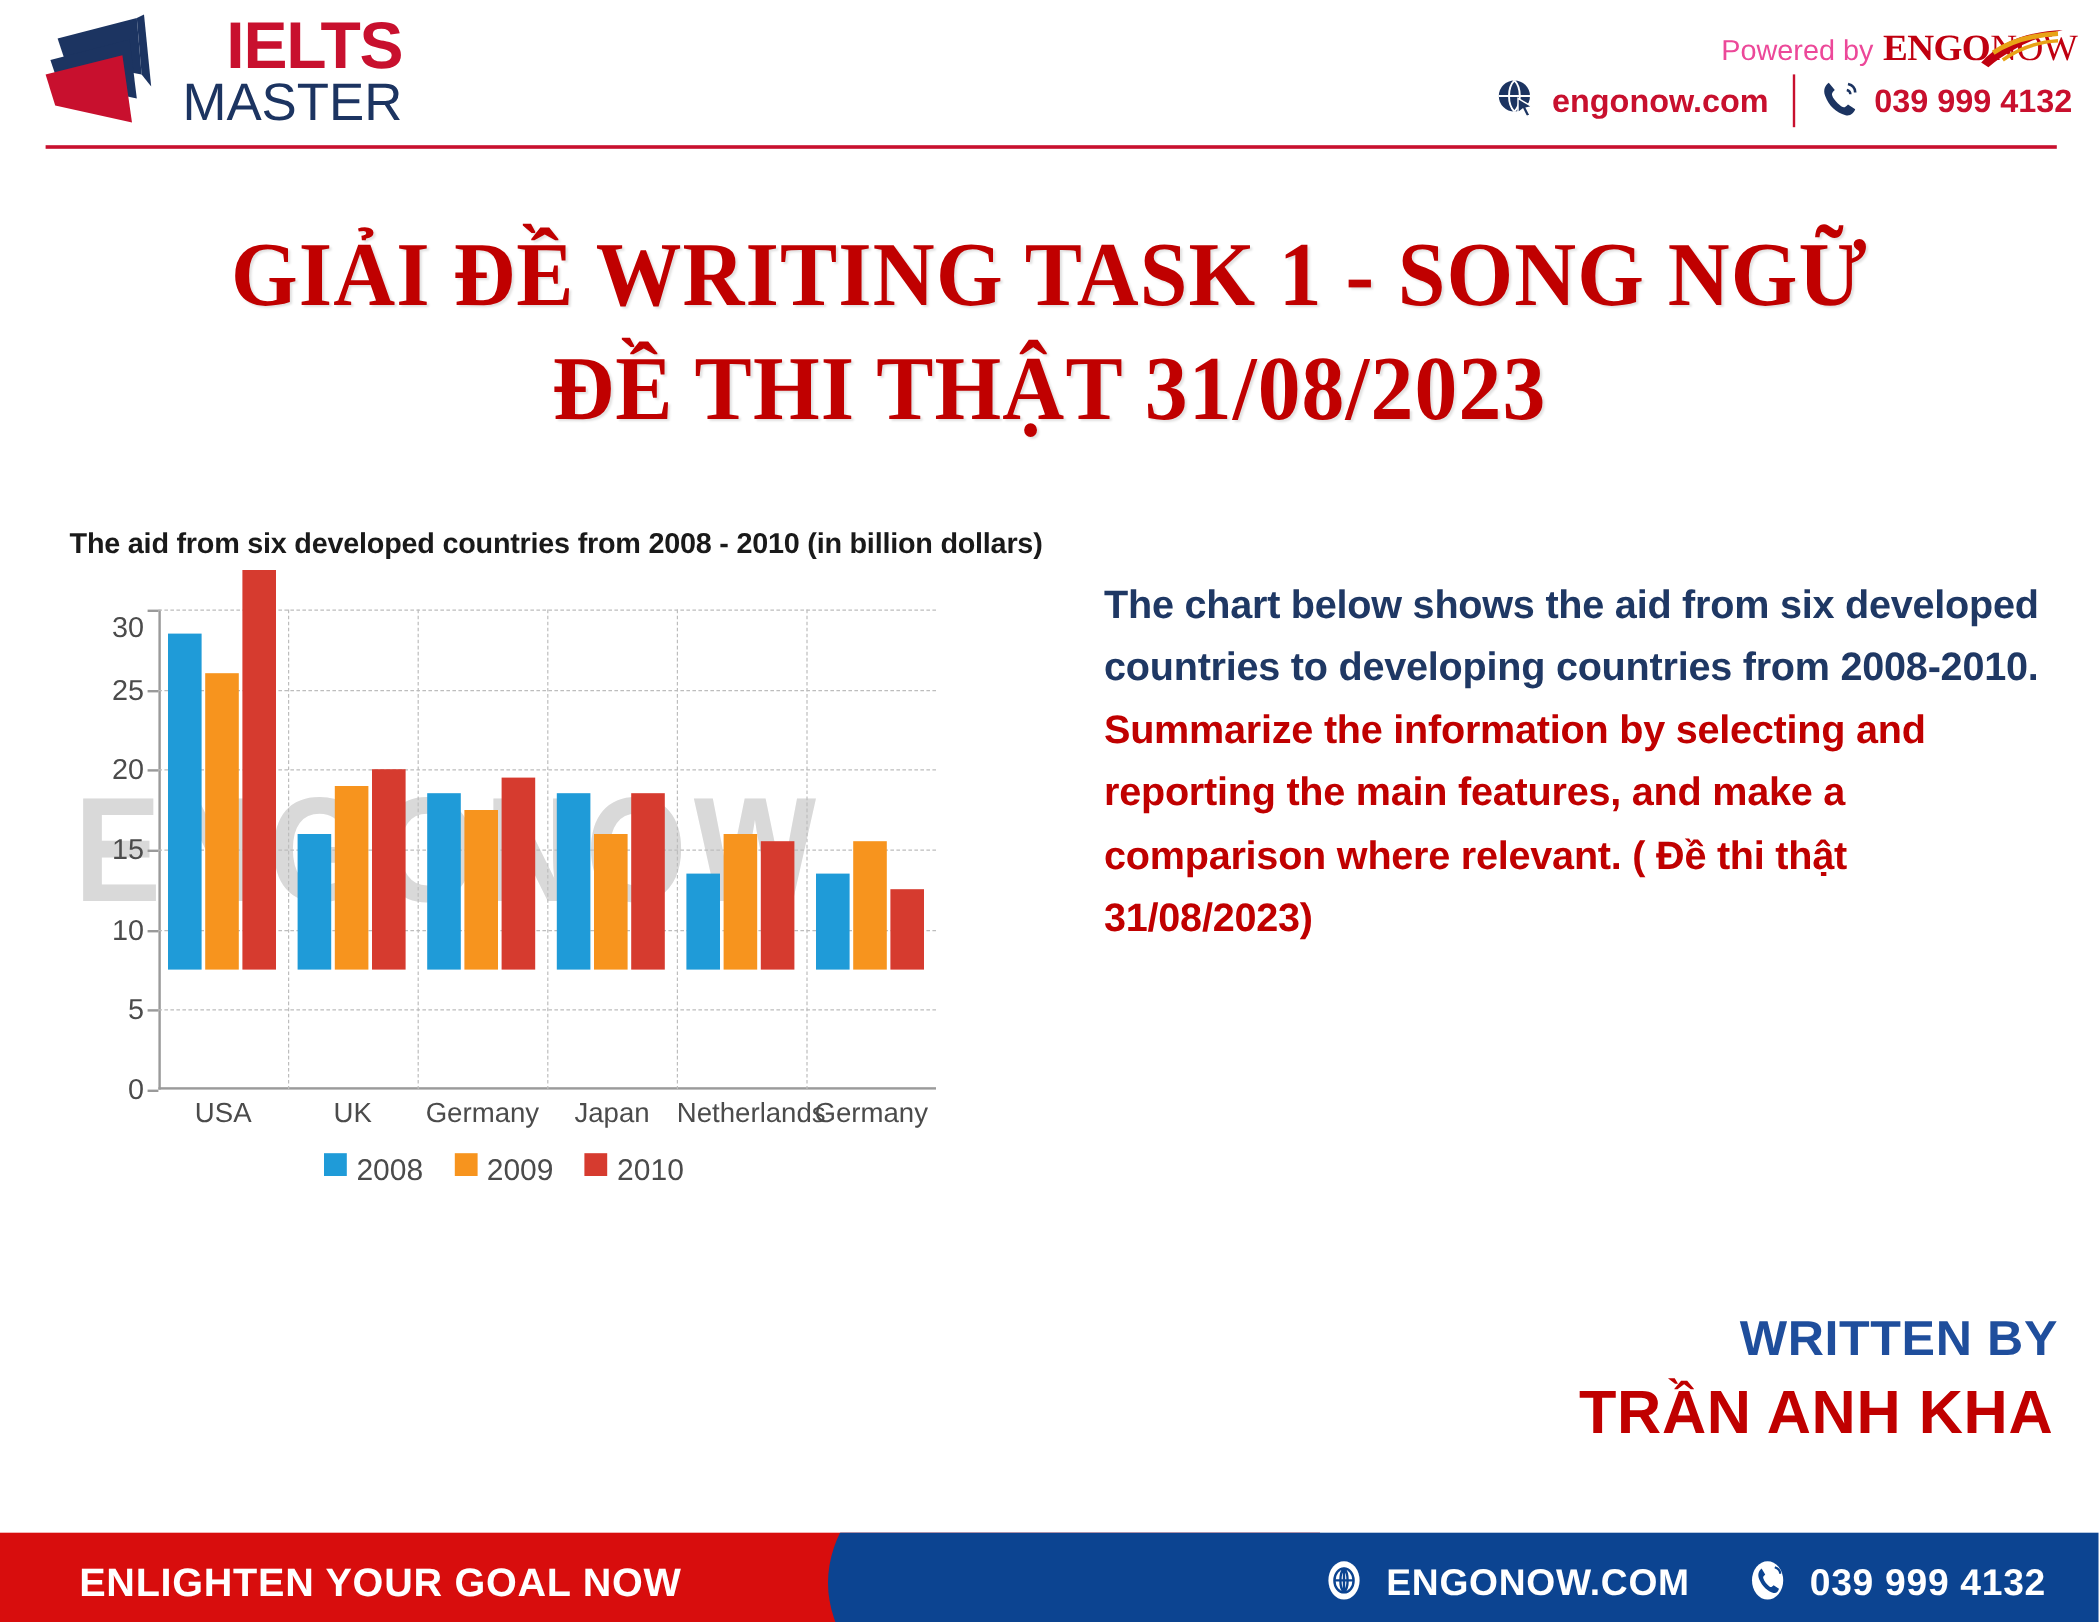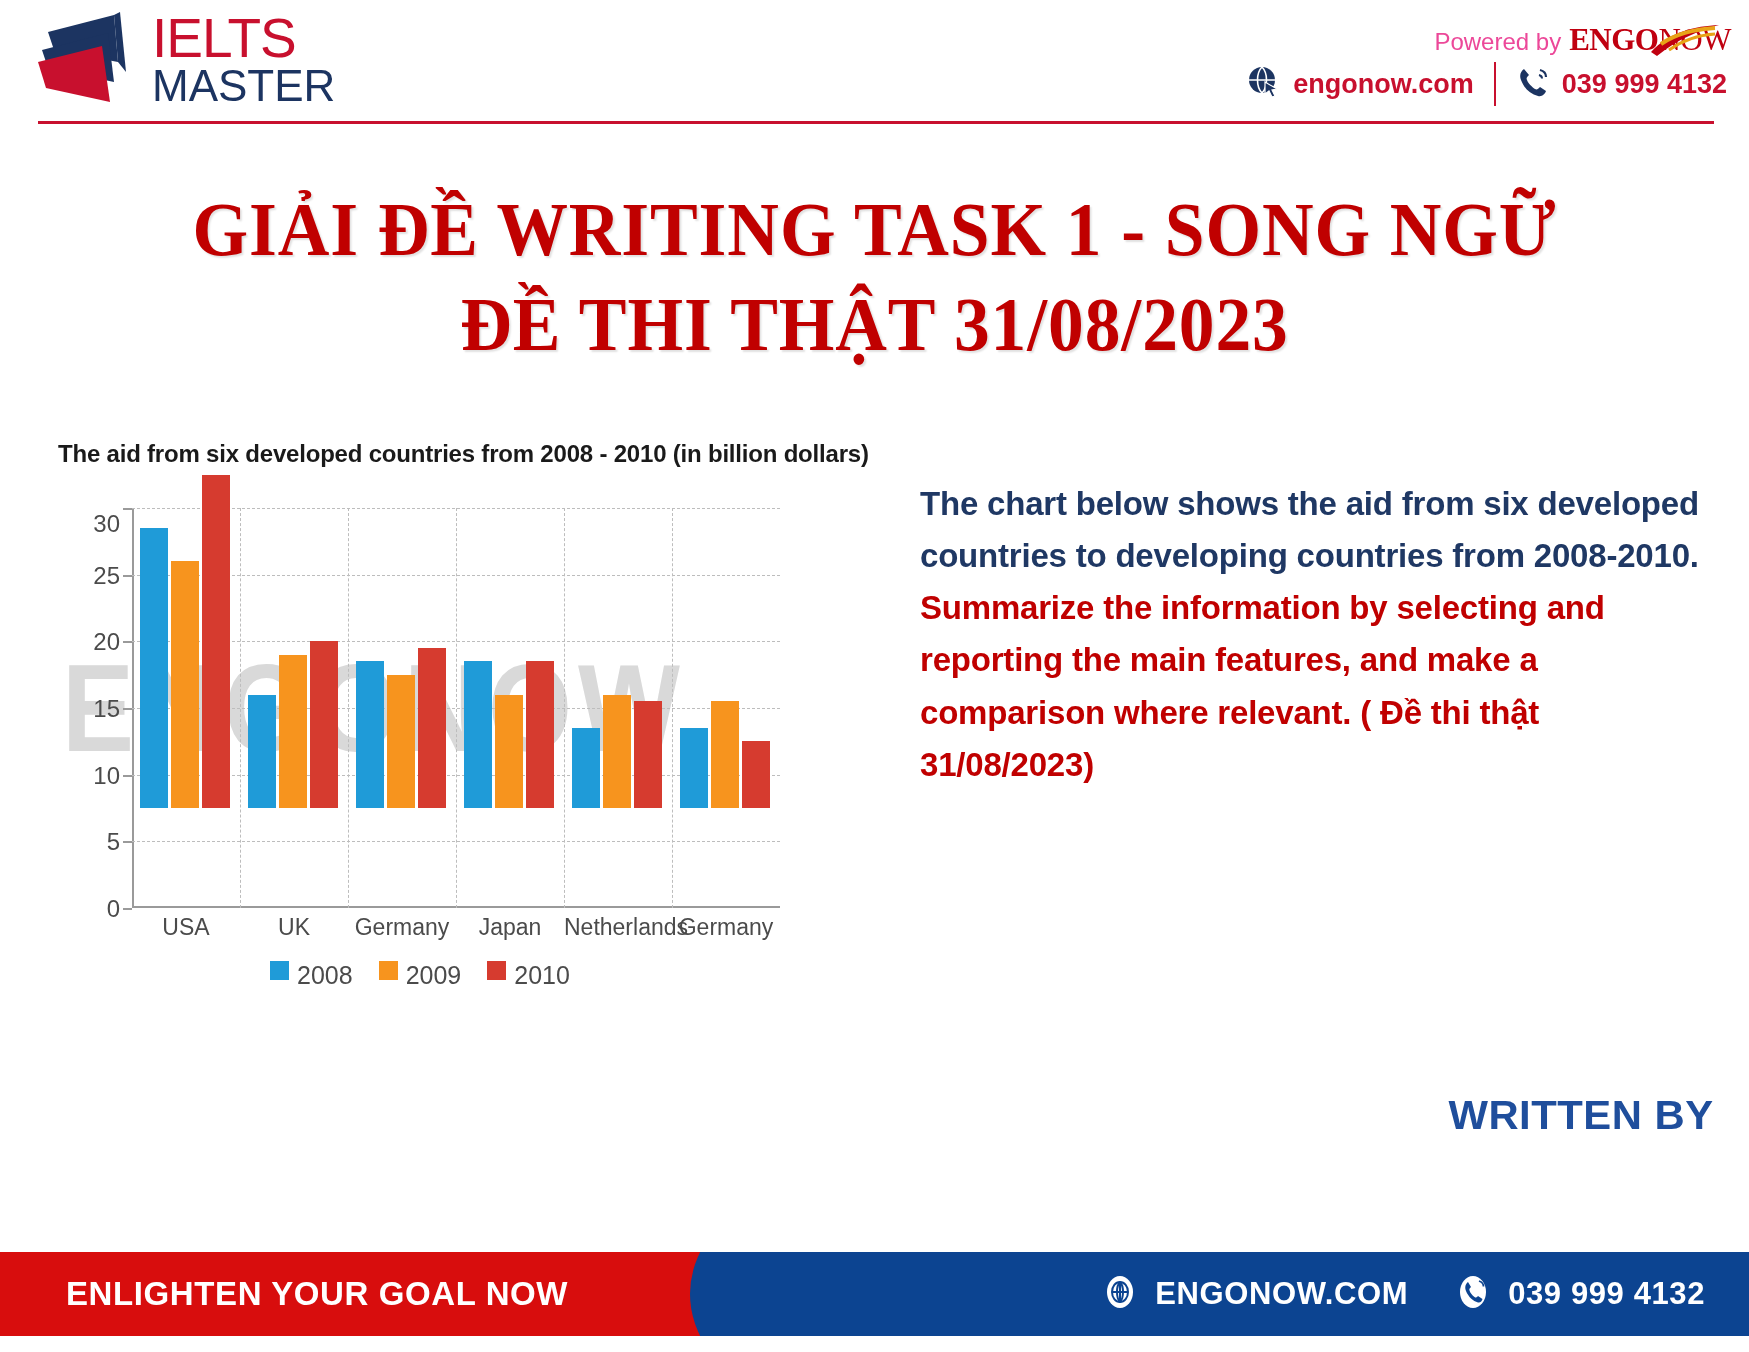--- a/index.html
+++ b/index.html
@@ -9,21 +9,21 @@
     background: #ffffff;
     position: relative;
     overflow: hidden;
   }
 
   
   .header { position: absolute; left: 0; top: 0; width: 1749px; height: 124px; }
   .logo-wrap { position: absolute; left: 36px; top: 10px; display: flex; align-items: center; }
   .logo-mark { width: 110px; height: 100px; position: relative; flex: none; }
   .logo-text { margin-left: 6px; line-height: 0.94; }
-  .logo-ielts { font-size: 55px; font-weight: normal; letter-spacing: -1px; }
+  .logo-ielts { font-size: 55px; font-weight: bold; letter-spacing: -1px; text-align: right; }
   .logo-ielts .l1 { color: #c8102e; }
   .logo-master { font-size: 44px; font-weight: normal; color: #1c3461; letter-spacing: 0px; }
 
   .powered { position: absolute; right: 18px; top: 22px; display: flex; align-items: baseline; gap: 8px; }
   .powered-by { font-family: "Liberation Sans", sans-serif; font-size: 24px; color: #ec4899; }
   .powered-engo { font-family: "Liberation Serif", serif; font-size: 31px; letter-spacing: -0.5px; }
   .powered-engo .bold { font-weight: bold; color: #c00010; }
   .powered-engo .thin { font-weight: normal; color: #c00010; }
   .swoosh { position: absolute; right: 8px; top: 2px; width: 74px; height: 34px; }
 
@@ -125,21 +125,21 @@
   .written-by .wb {
     font-size: 41px; font-weight: bold; color: #1F4E9C; letter-spacing: 0.5px;
     transform: scaleX(1.02);
   }
   .written-by .author {
     font-size: 51px; font-weight: bold; color: #C00000; margin-top: 8px;
     letter-spacing: 0.5px;
   }
 
   
-  .footer { position: absolute; left: 0; bottom: 0; width: 1749px; height: 100px; overflow: hidden; padding-left: 40px; }
+  .footer { position: absolute; left: 0; bottom: 0; width: 1749px; height: 75px; overflow: hidden; padding-left: 40px; }
   .footer-red {
     position: absolute; left: 0; top: 0; width: 1100px; height: 84px;
     background: #D80D0D;
   }
   .footer-blue {
     position: absolute; left: 0; top: 0; width: 1749px; height: 84px;
     background: #0C4491;
     clip-path: ellipse(1030px 300px at 1720px 42px);
   }
   .footer-text {
@@ -302,20 +302,21 @@
       </div>
     </div>
 </div>
 
 <div class="prompt">
   <span class="navy">The chart below shows the aid from six developed countries to developing countries from 2008-2010. </span><span class="red">Summarize the information by selecting and reporting the main features, and make a comparison where relevant. ( Đề thi thật 31/08/2023)</span>
 </div>
 
 <div class="written-by">
   <div class="wb">WRITTEN BY</div>
+  <div class="author">TRẦN ANH KHA</div>
 </div>
 
 <div class="footer">
   <div class="footer-red"></div>
   <div class="footer-blue"></div>
   <div class="footer-text">ENLIGHTEN YOUR GOAL NOW</div>
   <div class="footer-right">
     <div class="footer-item">
       <span>
         <svg width="38" height="38" viewBox="0 0 38 38">

